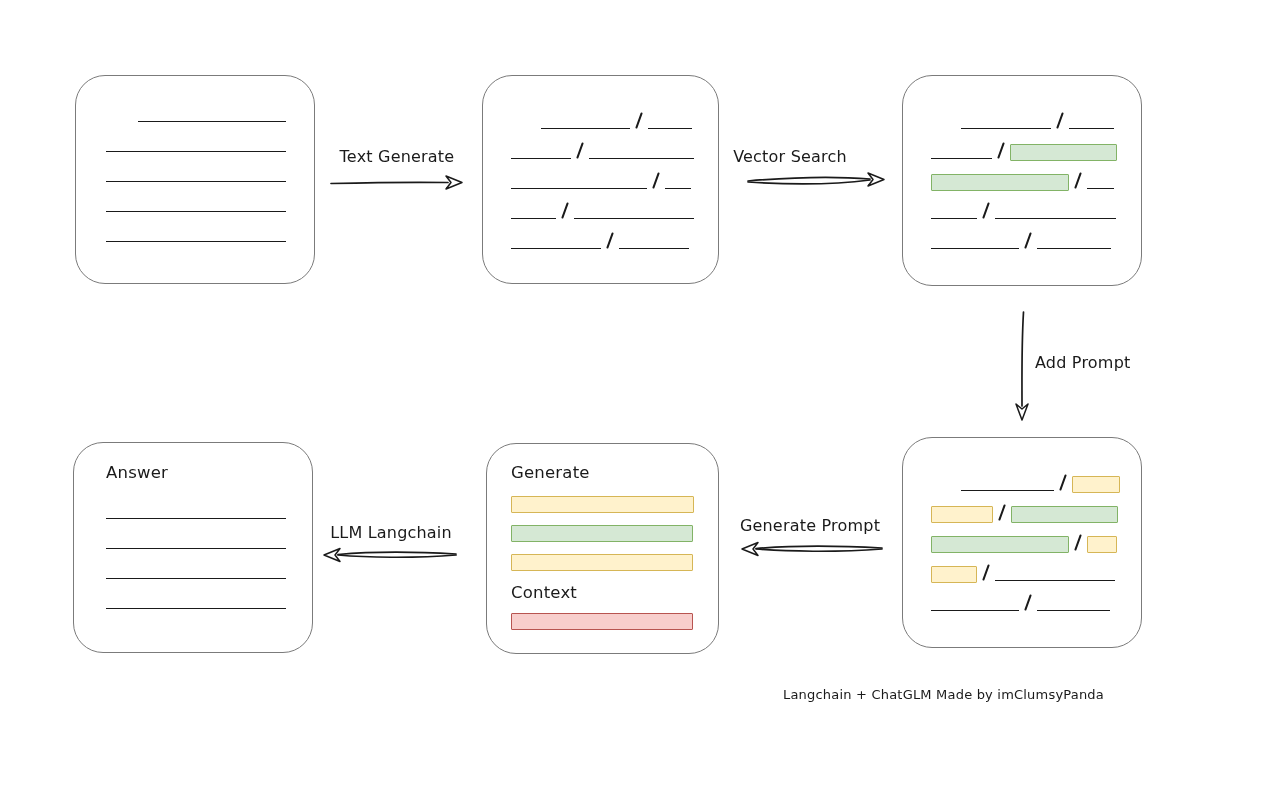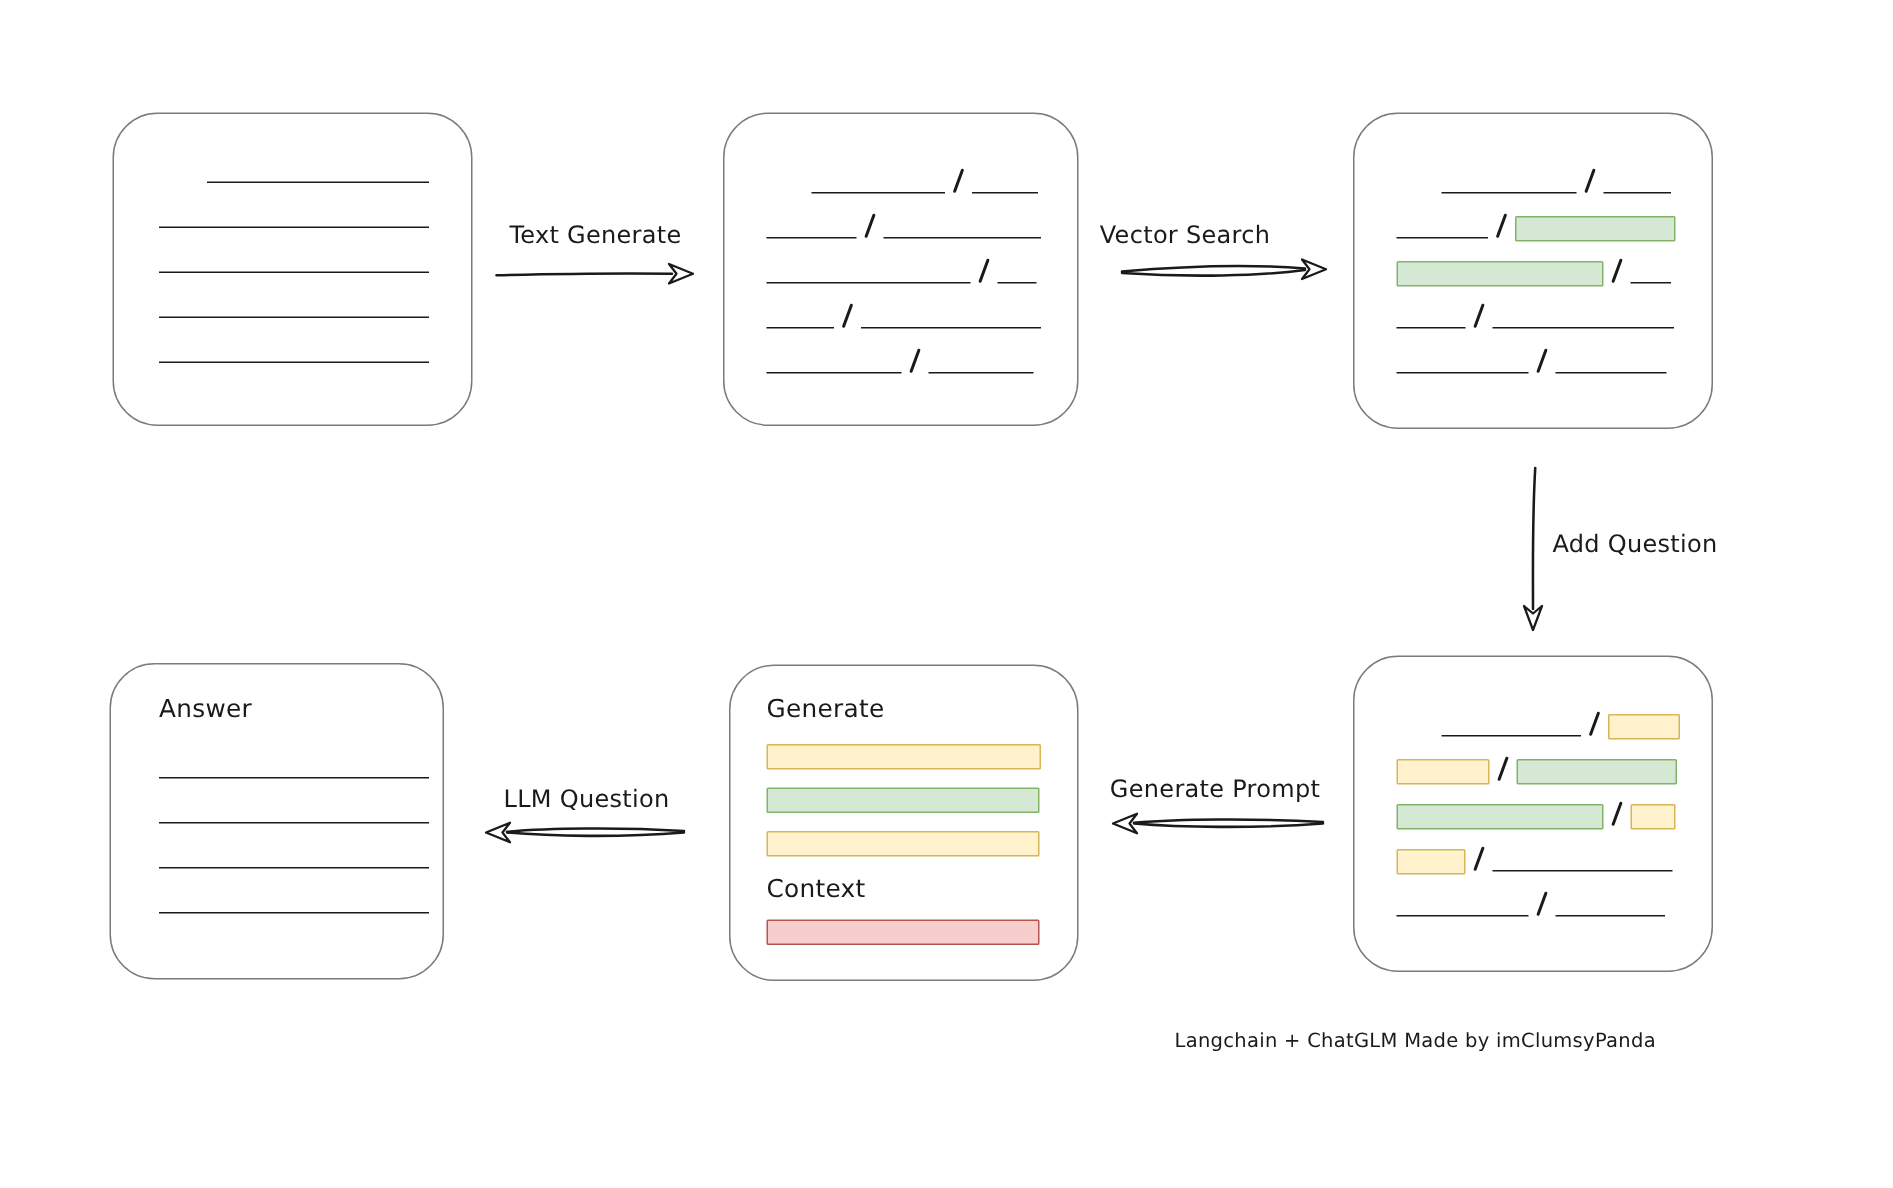--- a/index.html
+++ b/index.html
@@ -166,21 +166,21 @@
         </div>
         <div class="row text-row" style="margin-top: 14px;">
           <span class="box-label">Context</span>
         </div>
         <div class="row" style="margin-top: 10px;">
           <div class="chunk chunk-red" style="width: 182px;"></div>
         </div>
       </div>
   </div>
 
-  <div class="box" style="left:73px;top:442px;width:223px;height:211px">
+  <div class="box" style="left:73px;top:442px;width:240px;height:211px">
     <div class="rows" style="padding:20px 8px 0 32px">
         <div class="row text-row">
           <span class="box-label">Answer</span>
         </div>
         <div class="row" style="margin-top: 21px;">
           <div class="sketch-line" style="width: 180px;"></div>
         </div>
         <div class="row">
           <div class="sketch-line" style="width: 180px;"></div>
         </div>
@@ -203,31 +203,31 @@
     <path d="M4,13 C 50,9 95,8.5 126,11"></path>
     <path d="M4,14 C 50,17 95,16 126,12"></path>
     <path class="head" d="M124,5 L140,11.5 L124,18 L129,11.5 Z"></path>
   </svg>
   <div class="arrow-label" style="left:715px;top:147px;width:150px">Vector Search</div>
 
   <svg class="arrow-svg" style="left:1012px;top:310px" width="22" height="112" viewBox="0 0 22 112">
     <path d="M11.5,2 C 9.5,35 10,65 10,96"></path>
     <path class="head" d="M4,94 L10,110 L16,94 L10,99 Z"></path>
   </svg>
-  <div class="arrow-label" style="left:1035px;top:353px;text-align:left">Add Question</div>
+  <div class="arrow-label" style="left:1035px;top:353px;text-align:left">Add Prompt</div>
 
   <svg class="arrow-svg" style="left:736px;top:538px" width="150" height="22" viewBox="0 0 150 22">
     <path d="M146,10 C 100,7.5 50,8 20,10.5"></path>
     <path d="M146,11 C 100,14.5 50,13.5 20,11"></path>
     <path class="head" d="M22,4.5 L6,11 L22,17.5 L17,11 Z"></path>
   </svg>
   <div class="arrow-label" style="left:730px;top:516px;width:160px">Generate Prompt</div>
 
   <svg class="arrow-svg" style="left:318px;top:544px" width="142" height="22" viewBox="0 0 142 22">
     <path d="M138,10 C 95,7.5 48,8 20,10.5"></path>
     <path d="M138,11 C 95,14.5 48,13.5 20,11"></path>
     <path class="head" d="M22,4.5 L6,11 L22,17.5 L17,11 Z"></path>
   </svg>
-  <div class="arrow-label" style="left:320px;top:523px;width:142px">LLM Question</div>
+  <div class="arrow-label" style="left:320px;top:523px;width:142px">LLM Langchain</div>
 
   <div class="caption" style="left:783px;top:687px">Langchain + ChatGLM Made by imClumsyPanda</div>
 
 </div>
 
 </body></html>

